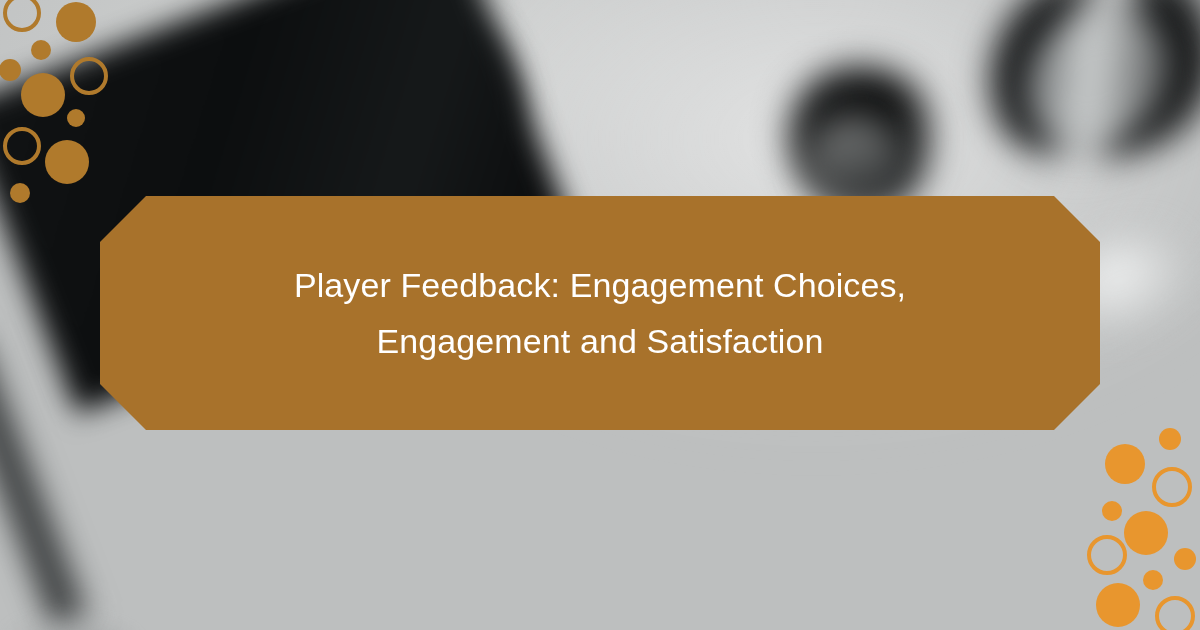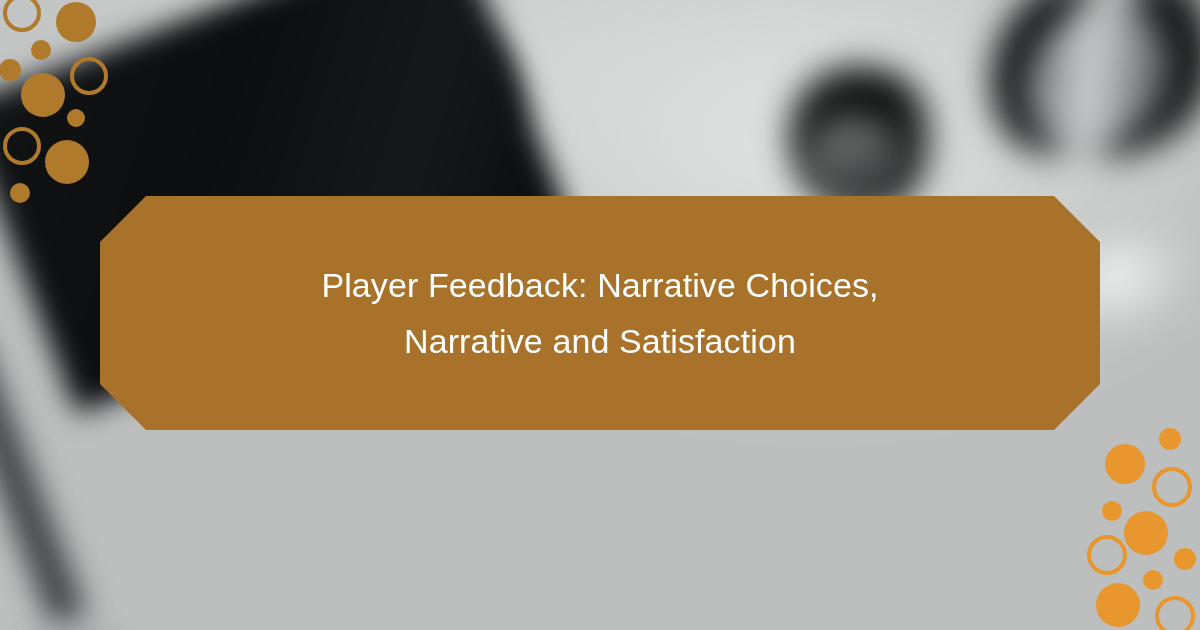--- a/index.html
+++ b/index.html
@@ -227,18 +227,18 @@
       <span style="left: 44px; top: 86px; width: 44px; height: 44px; background: rgb(232, 150, 46);"></span>
       <span style="left: 7px; top: 110px; width: 40px; height: 40px; border: 4px solid rgb(232, 150, 46);"></span>
       <span style="left: 94px; top: 123px; width: 22px; height: 22px; background: rgb(232, 150, 46);"></span>
       <span style="left: 63px; top: 145px; width: 20px; height: 20px; background: rgb(232, 150, 46);"></span>
       <span style="left: 16px; top: 158px; width: 44px; height: 44px; background: rgb(232, 150, 46);"></span>
       <span style="left: 75px; top: 171px; width: 40px; height: 40px; border: 4px solid rgb(232, 150, 46);"></span>
     </div>
 
   <div id="banner" style="background: rgb(168, 114, 43);">
     <h1 id="banner-title" style="color: rgb(255, 255, 255);">
-        <div>Player Feedback: Narrative Choices,</div>
-        <div>Narrative and Satisfaction</div>
+        <div>Player Feedback: Engagement Choices,</div>
+        <div>Engagement and Satisfaction</div>
       </h1>
   </div>
 
 </div>
 
 </body></html>

